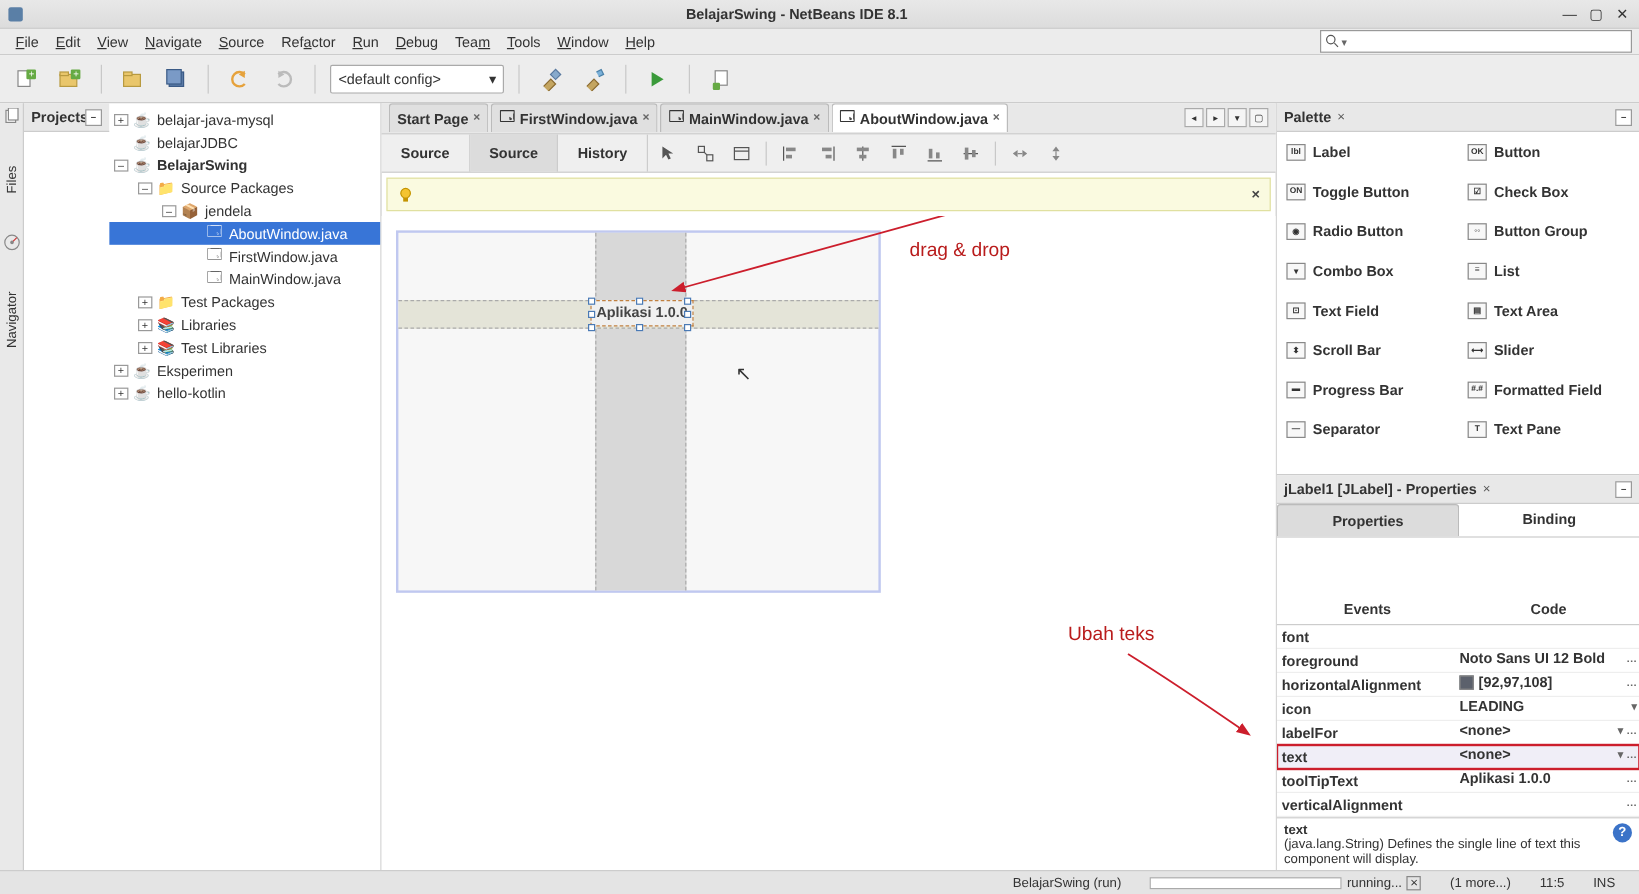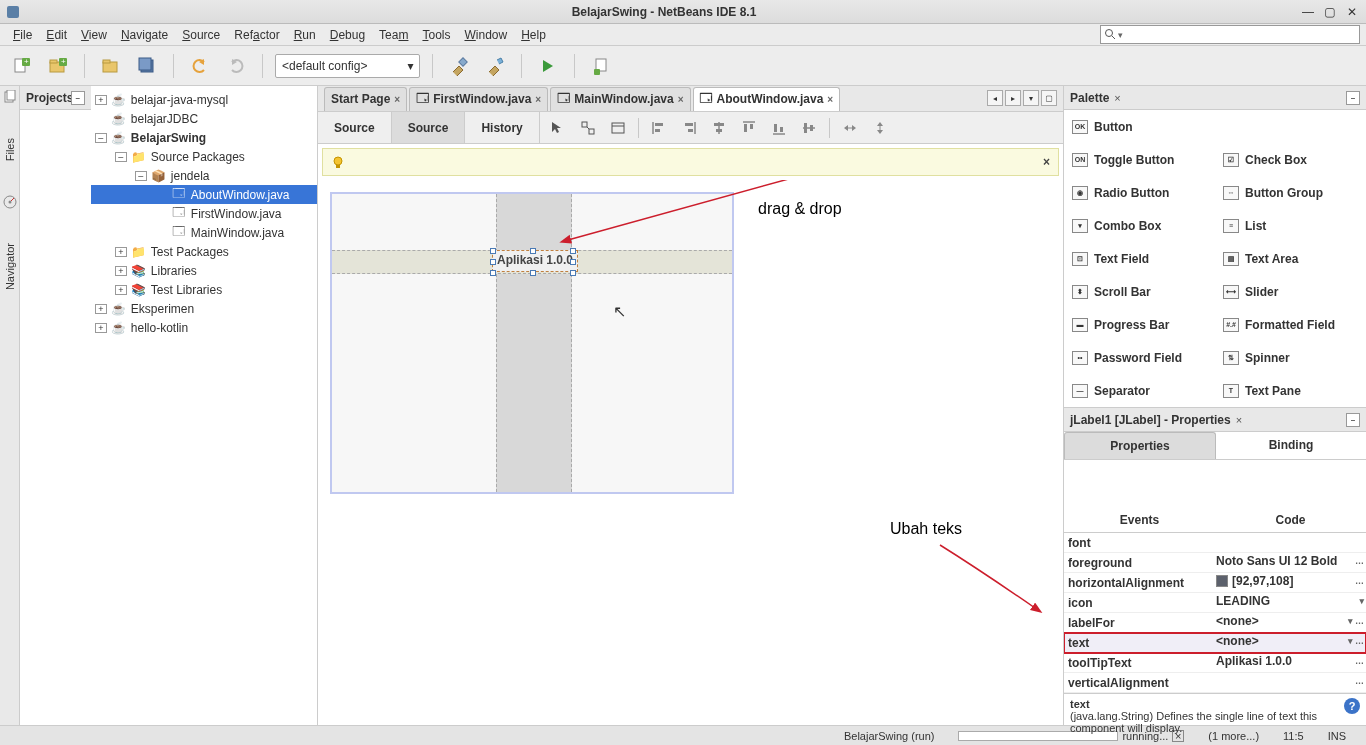--- a/index.html
+++ b/index.html
@@ -41,21 +41,21 @@
 .tree-row { height: 19px; display: flex; align-items: center; padding-left: 4px; gap: 2px; white-space: nowrap; }
 .tree-row.sel { background: #3875d7; color: #fff; }
 .tree-row .expander { width: 12px; font-size: 9px; text-align: center; border: 1px solid #999; background: #fff; color: #333; height: 10px; line-height: 8px; margin-right: 2px; }
 .tree-row .expander.blank { border: none; background: transparent; }
 .tree-row .ticon { width: 16px; height: 16px; display:flex; align-items:center; justify-content:center; }
 .tree-row .tlabel { padding-left: 2px; }
 .tree-row .tlabel.bold { font-weight: bold; }
 
 
 .editor-area { flex: 1; display: flex; flex-direction: column; border-right: 1px solid #ccc; }
-.editor-tabs { height: 26px; background: #e8e8e8; border-bottom: 1px solid #ccc; display: flex; align-items: center; padding-left: 6px; position: relative; }
+.editor-tabs { height: 26px; background: #e8e8e8; border-bottom: 1px solid #ccc; display: flex; align-items: flex-start; padding-left: 6px; position: relative; }
 .etab { height: 24px; padding: 0 6px; display: flex; align-items: center; gap: 4px; border: 1px solid #bbb; border-bottom: none; background: #e0e0e0; margin-right: 2px; border-radius: 3px 3px 0 0; font-weight: bold; }
 .etab.active { background: #fff; }
 .etab .tclose { font-size: 10px; color: #666; cursor: pointer; }
 .edtab-ctrls { position:absolute; right:6px; top:4px; display:flex; gap:2px; }
 .edtab-ctrls .ctrl { width:16px; height:16px; border:1px solid #aaa; background:#f5f5f5; font-size:8px; display:flex; align-items:center; justify-content:center; }
 
 .editor-subtoolbar { height: 32px; background: #efefef; border-bottom: 1px solid #ccc; display: flex; align-items: stretch; }
 .modetab { padding: 0 16px; display: flex; align-items: center; font-weight: bold; border-right: 1px solid #ccc; cursor: default; }
 .modetab.active { background: #dcdcdc; }
 .sub-tools { display:flex; align-items:center; padding: 0 8px; gap: 10px; flex:1; }
@@ -66,21 +66,21 @@
 .tip-strip .bulb { width: 14px; height: 14px; }
 .tip-strip .tip-close { margin-left: auto; cursor: pointer; }
 
 .design-canvas { flex: 1; padding: 12px; background: #fff; position: relative; }
 .form-designer { width: 404px; height: 302px; border: 2px solid #c0c8f0; background: #f7f7f7; position: relative; }
 .vert-guide { position: absolute; left: 164px; top: 0; width: 76px; height: 100%; background: #d8d8d8; border-left: 1px dashed #aaa; border-right: 1px dashed #aaa; }
 .hguide { position: absolute; left: 0; right: 0; top: 56px; height: 24px; background: #e4e4d8; border-top: 1px dashed #aaa; border-bottom: 1px dashed #aaa; }
 .jlabel-sel { position: absolute; left: 160px; top: 56px; height: 22px; padding: 2px 4px; border: 1px dashed #c08040; background: #f0f0f0; font-weight: bold; color: #444; }
 .handle { position: absolute; width: 6px; height: 6px; background: #fff; border: 1px solid #4a7ab5; }
 
-.annotation { position: absolute; color: #000000; font-size: 16px; pointer-events: none; font-weight: 500; }
+.annotation { position: absolute; color: #b91c1c; font-size: 16px; pointer-events: none; font-weight: 500; }
 .arrow-svg { position: absolute; pointer-events: none; }
 
 
 .right-panels { width: 302px; display: flex; flex-direction: column; }
 .palette { flex: 0 0 310px; display: flex; flex-direction: column; border-bottom: 1px solid #ccc; }
 .palette-body { flex: 1; overflow: auto; }
 .pal-row { display: flex; }
 .pal-item { width: 50%; height: 33px; display: flex; align-items: center; padding: 0 8px; gap: 6px; font-weight: bold; cursor: grab; }
 .pal-item .picon { width: 16px; height: 14px; border: 1px solid #888; background: #f8f8f8; font-size: 7px; display:flex; align-items:center; justify-content:center; }
 
@@ -469,20 +469,24 @@
   <div class="right-panels">
     <div class="palette">
       <div class="panel-header">
         <span>Palette</span>
         <span class="panel-close">×</span>
         <span class="panel-collapse">–</span>
       </div>
       <div class="palette-body">
         <div class="pal-row">
             <div class="pal-item">
+              <span class="picon">lbl</span>
+              <span>Label</span>
+            </div>
+            <div class="pal-item">
               <span class="picon">OK</span>
               <span>Button</span>
             </div>
           </div>
         <div class="pal-row">
             <div class="pal-item">
               <span class="picon">ON</span>
               <span>Toggle Button</span>
             </div>
             <div class="pal-item">
@@ -531,30 +535,20 @@
             </div>
           </div>
         <div class="pal-row">
             <div class="pal-item">
               <span class="picon">▬</span>
               <span>Progress Bar</span>
             </div>
             <div class="pal-item">
               <span class="picon">#.#</span>
               <span>Formatted Field</span>
-            </div>
-          </div>
-        <div class="pal-row">
-            <div class="pal-item">
-              <span class="picon">••</span>
-              <span>Password Field</span>
-            </div>
-            <div class="pal-item">
-              <span class="picon">⇅</span>
-              <span>Spinner</span>
             </div>
           </div>
         <div class="pal-row">
             <div class="pal-item">
               <span class="picon">—</span>
               <span>Separator</span>
             </div>
             <div class="pal-item">
               <span class="picon">T</span>
               <span>Text Pane</span>

